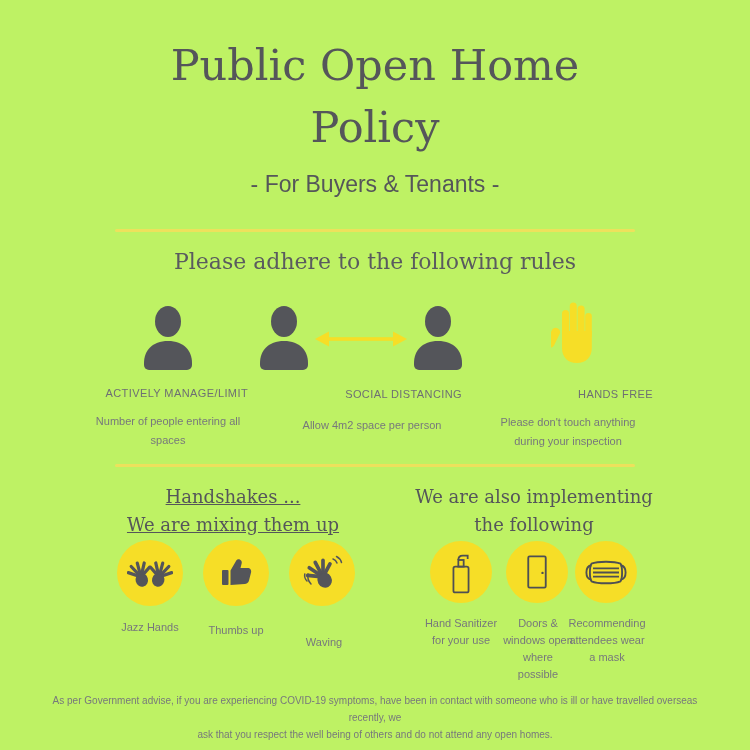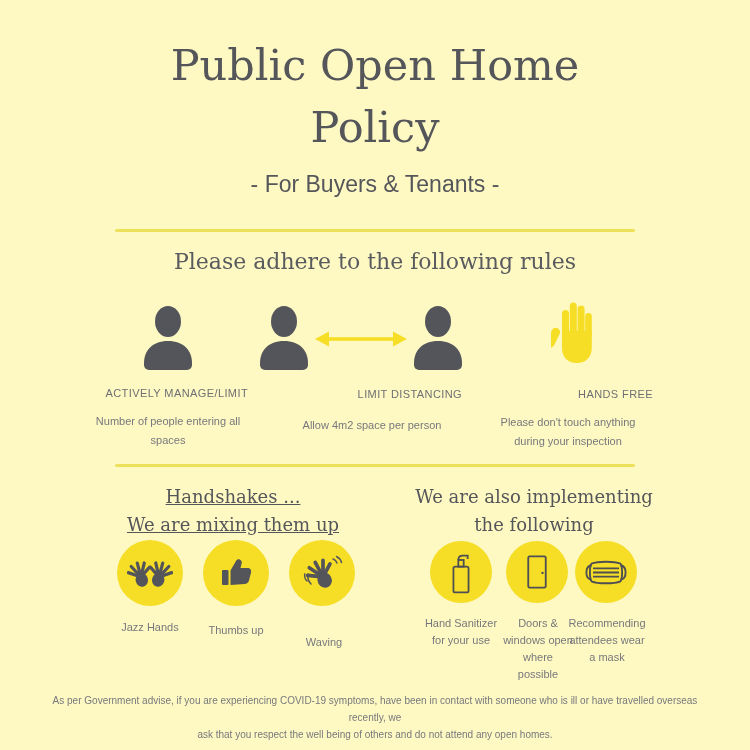--- a/index.html
+++ b/index.html
@@ -2,21 +2,21 @@
 <html><head>
 <meta charset="utf-8">
 <style>
   * { margin:0; padding:0; box-sizing:border-box; }
   html,body { background:#ffffff; }
   body {
     width:750px; height:750px;
     font-family:"Liberation Sans", sans-serif;
     color:#55565A;
   }
-  .poster { position:relative; width:750px; height:750px; background:#fef9c3; overflow:hidden; }
+  .poster { position:relative; width:750px; height:750px; background:#bef264; overflow:hidden; }
   .abs { position:absolute; }
   .ml { white-space:pre-line; }
 
   .title {
     left:0; top:34px; width:750px; text-align:center;
     font-family:"DejaVu Serif","Liberation Serif",serif;
     font-size:43px; line-height:1.45; color:#55565A; font-weight:400;
   }
   .subtitle { left:0; top:171px; width:750px; text-align:center; font-size:23px; color:#55565A; }
 
@@ -119,21 +119,21 @@
       <rect x="34.2" y="12" width="6.6" height="25" rx="3.3"></rect>
       <rect x="1" y="27" width="8.6" height="21" rx="4.3" transform="rotate(26 5.3 30)"></rect>
       <path d="M11 30 H40.8 V47 c0 9 -6 15 -15 15 -9 0 -14.8 -6 -14.8 -15 Z"></path>
     </g>
   </svg>
 
   <div class="abs rule-label rl1">ACTIVELY MANAGE/LIMIT</div>
   <div class="abs rule-desc rd1 ml">Number of people entering all
 spaces</div>
 
-  <div class="abs rule-label rl2">LIMIT DISTANCING</div>
+  <div class="abs rule-label rl2">SOCIAL DISTANCING</div>
   <div class="abs rule-desc rd2 ml">Allow 4m2 space per person</div>
 
   <div class="abs rule-label rl3">HANDS FREE</div>
   <div class="abs rule-desc rd3 ml">Please don't touch anything
 during your inspection</div>
 
   <div class="abs divider divider-mid"></div>
 
   <div class="abs sec-heading sh-left ml">Handshakes ...
 We are mixing them up</div>

